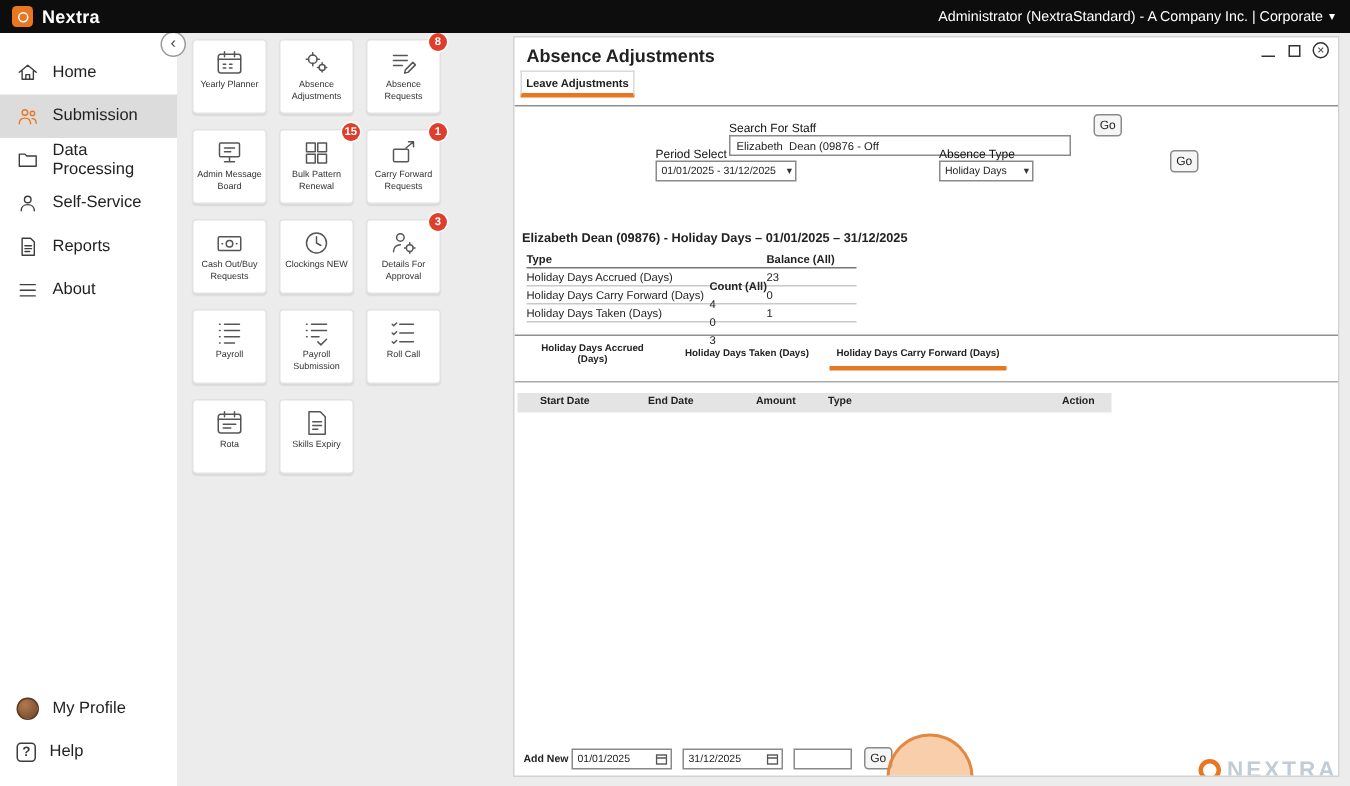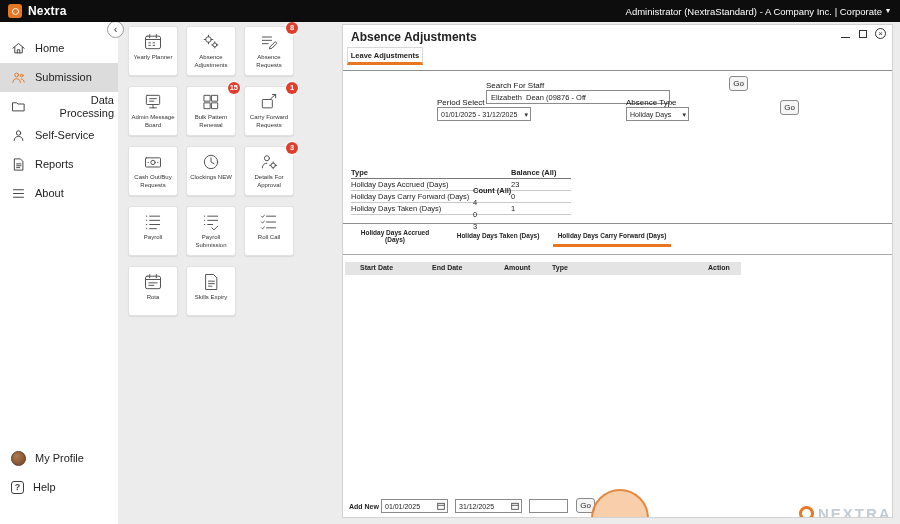--- a/index.html
+++ b/index.html
@@ -14,26 +14,26 @@
   .logo-ring { width:7px; height:7px; border:1.5px solid #fff; border-radius:50%; }
   .brand { font-size:12px; font-weight:bold; letter-spacing:.2px; }
   .topbar-right { margin-left:auto; font-size:9.5px; padding-right:10px; display:flex; align-items:center; gap:4px; }
   .caret { font-size:8px; line-height:1; }
 
   
   .sidebar { position:absolute; left:0; top:22px; width:118px; bottom:0; background:#fff;
              display:flex; flex-direction:column; z-index:10; }
   .side-nav { padding-top:12px; }
   .sitem { min-height:29px; display:flex; align-items:center; gap:9px; padding:2px 4px 2px 11px;
-           font-size:11px; cursor:pointer; line-height:1.15;text-align:right; }
+           font-size:11px; cursor:pointer; line-height:1.15; }
   .sitem.active { background:#dcdcdc; }
   .sic { width:15px; height:15px; flex:0 0 15px; }
   .sic path, .sic rect, .sic circle, .sic line { fill:none; stroke:#3d3d3d; stroke-width:1.5; stroke-linecap:round; stroke-linejoin:round; }
   .sitem.active .sic path, .sitem.active .sic rect, .sitem.active .sic circle { stroke:#e87722; }
-  .side-footer { margin-top:auto; padding-bottom:22px; }
+  .side-footer { margin-top:auto; padding-bottom:8px; }
   .avatar { width:15px; height:15px; flex:0 0 15px; border-radius:50%;
             background:radial-gradient(circle at 35% 30%, #b07a4e, #6e4426); border:1px solid #5a371e; }
   .help-box { width:13px; height:13px; flex:0 0 13px; border:1.4px solid #3d3d3d; border-radius:3px;
               font-size:9px; font-weight:bold; display:flex; align-items:center; justify-content:center; color:#3d3d3d; }
 
   
   .workspace { position:absolute; left:118px; top:22px; right:0; bottom:0; background:#ececec; }
   .collapse-btn { position:absolute; left:-11px; top:-1px; width:17px; height:17px; border-radius:50%;
                   background:#fff; border:1px solid #9a9a9a; color:#444; font-size:11px; line-height:14px;
                   text-align:center; z-index:25; cursor:pointer; }
@@ -63,21 +63,21 @@
               line-height:9px; text-align:center; color:#333; align-items:center; }
 
   .tab1 { position:absolute; left:4px; top:22px; width:76px; height:18px; border:1px solid #d8d8d8;
           border-bottom:3px solid #e87722; font-size:7.5px; font-weight:bold; display:flex;
           align-items:center; justify-content:center; cursor:pointer; background:#fff; }
   .hr { position:absolute; left:0; right:0; border-top:1px solid #8f8f8f; }
   .hr1 { top:45px; } .hr2 { top:198px; } .hr3 { top:229px; border-top:1px solid #aaa; }
 
   .flabel { position:absolute; font-size:8px; color:#111; }
   .lbl-search { left:143px; top:56px; }
-  .inp-search { position:absolute; left:143px; top:65px; width:184px; height:14px; border:1px solid #8a8a8a;
+  .inp-search { position:absolute; left:143px; top:65px; width:228px; height:14px; border:1px solid #8a8a8a;
                 font-size:7.5px; padding:1px 4px; font-family:"Liberation Sans",sans-serif; color:#222; }
   .btn-go { position:absolute; width:19px; height:15px; background:#f5f5f5; border:1px solid #8a8a8a;
             border-radius:3px; font-size:8px; text-align:center; line-height:13px; cursor:pointer; color:#222; }
   .go1 { left:386px; top:51px; }
   .go2 { left:437px; top:75px; }
   .lbl-period { left:94px; top:73px; }
   .lbl-abs { left:283px; top:73px; }
   .sel { position:absolute; height:14px; border:1px solid #8a8a8a; background:#fff; font-size:7px;
          display:flex; align-items:center; padding:0 2px 0 3px; cursor:pointer; overflow:hidden; white-space:nowrap; }
   .sel .caret { margin-left:auto; font-size:7px; color:#333; padding-left:2px; }
@@ -322,20 +322,21 @@
       <span>01/01/2025 - 31/12/2025</span>
       <span class="caret">▾</span>
     </div>
     <div class="flabel lbl-abs">Absence Type</div>
     <div class="sel sel-abs">
       <span>Holiday Days</span>
       <span class="caret">▾</span>
     </div>
     <div class="btn-go go2">Go</div>
 
+    <div class="sum-head">Elizabeth Dean (09876) - Holiday Days – 01/01/2025 – 31/12/2025</div>
 
     <div class="sumtable">
       <div class="srow head">
         <span class="sc1">Type</span>
         <span class="sc2">Count (All)</span>
         <span class="sc3">Balance (All)</span>
       </div>
       <div class="srow">
         <span class="sc1">Holiday Days Accrued (Days)</span>
         <span class="sc2">4</span>

